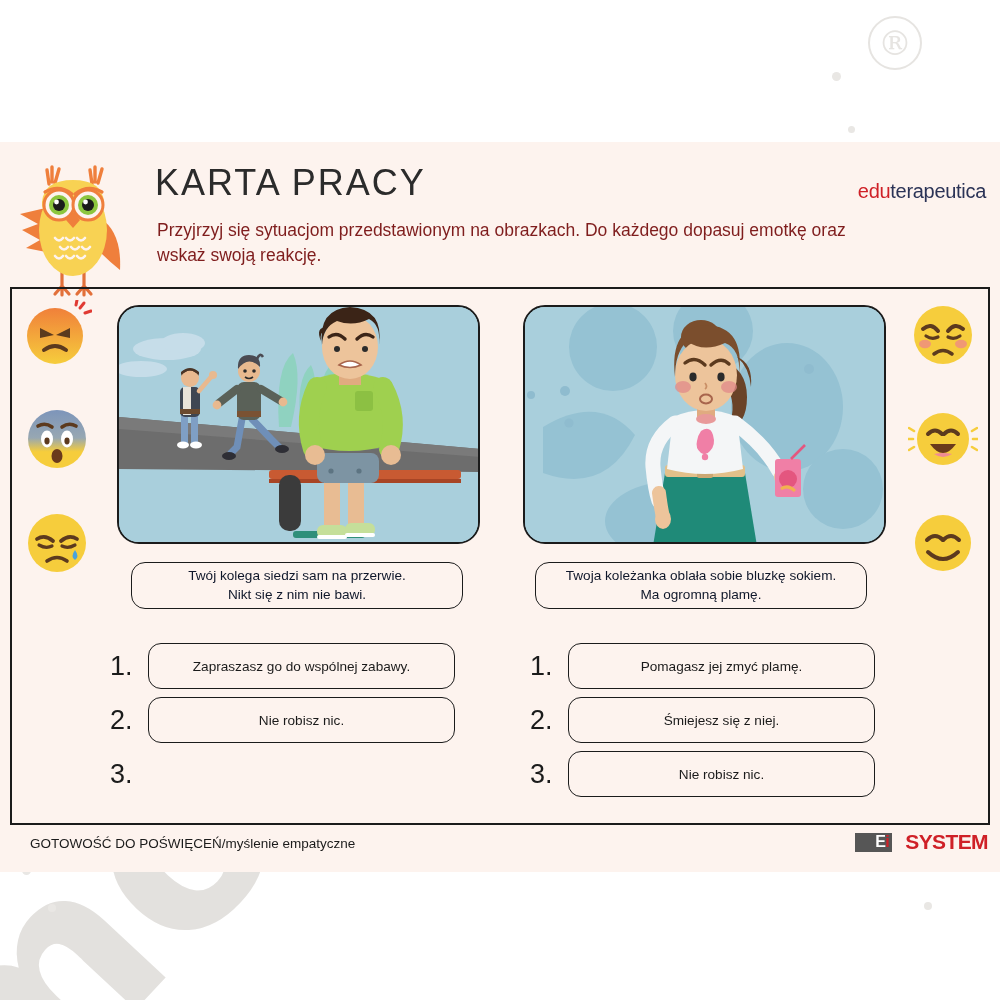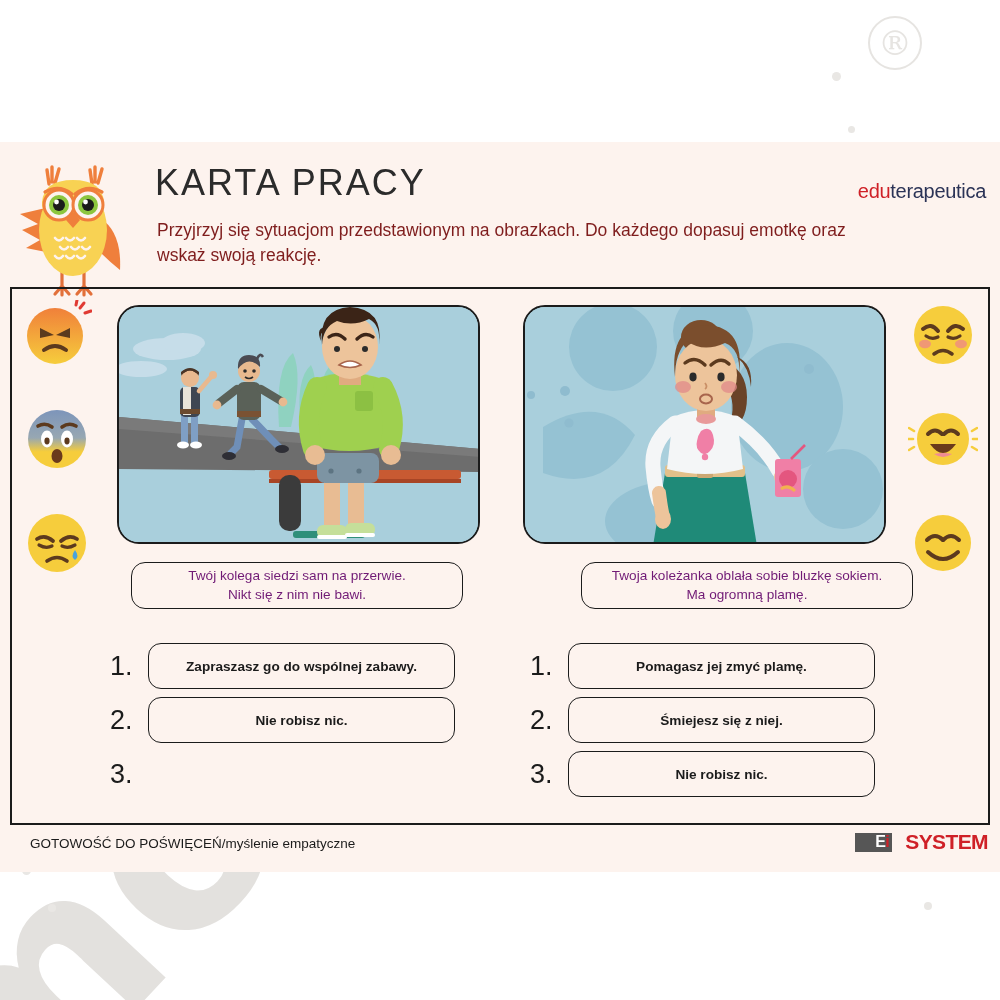--- a/index.html
+++ b/index.html
@@ -79,39 +79,39 @@
   }
   .panel.p1 { left: 117px; }
   .panel.p2 { left: 523px; }
 
   
   .caption {
     position: absolute; top: 562px; width: 332px; height: 47px;
     border: 1.6px solid #1b1b1b; border-radius: 14px;
     background: #fdf3ee;
     display: flex; align-items: center; justify-content: center;
-    text-align: center; font-size: 13.6px; line-height: 1.33; color: #701a75;
+    text-align: center; font-size: 13.6px; line-height: 1.33; color: #0f172a;
     padding: 0 8px;
   }
   .caption.c1 { left: 131px; }
-  .caption.c2 { left: 535px; margin-left: 46px; }
+  .caption.c2 { left: 535px; }
 
   
   .opts { position: absolute; top: 643px; width: 345px; }
   .opts.o1 { left: 110px; }
   .opts.o2 { left: 530px; }
   .opt-row { display: flex; align-items: center; height: 46px; margin-bottom: 8px; }
   .opt-num {
     width: 38px; font-size: 27px; color: #1b1b1b; font-weight: 400;
     font-family: "Liberation Sans", sans-serif; flex: 0 0 38px;
   }
   .opt-box {
     flex: 1; height: 46px; border: 1.6px solid #1b1b1b; border-radius: 13px;
     background: #fdf3ee; display: flex; align-items: center; justify-content: center;
-    font-size: 13.6px; color: #1b1b1b; padding: 0 4px; font-weight: bold;
+    font-size: 13.6px; color: #1b1b1b; padding: 0 4px;
   }
 
   
   .footer-text {
     position: absolute; left: 30px; top: 836px;
     font-size: 13.5px; color: #1b1b1b;
   }
   .ei-logo { position: absolute; right: 12px; top: 830px; display: flex; align-items: center; height: 24px; }
   .ei-box {
     background: #565656; color: #ffffff; font-size: 16px; font-weight: 700;

